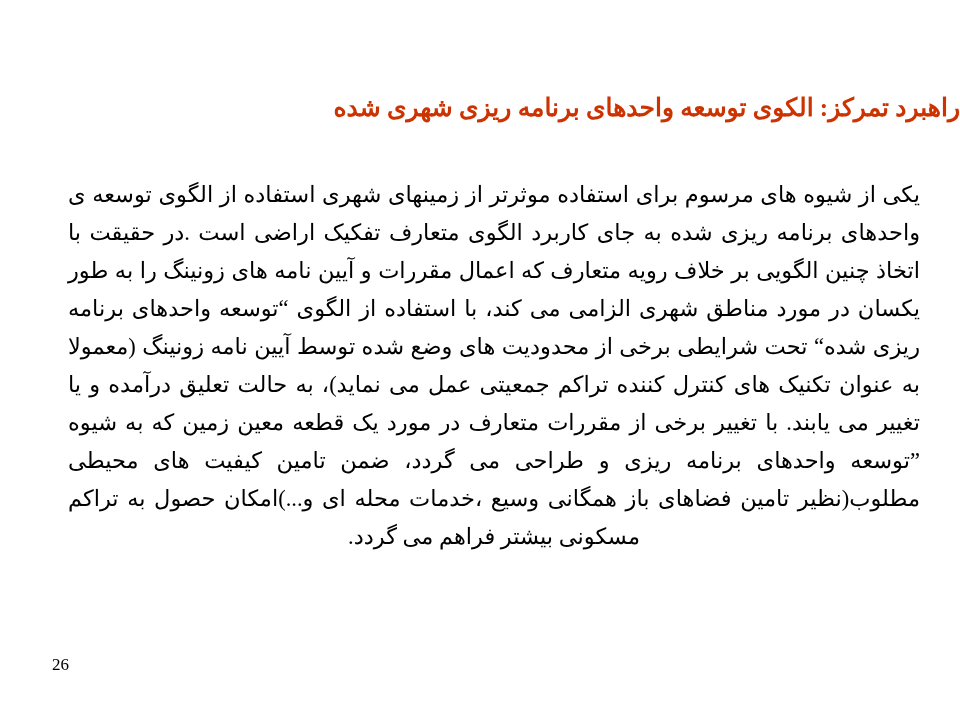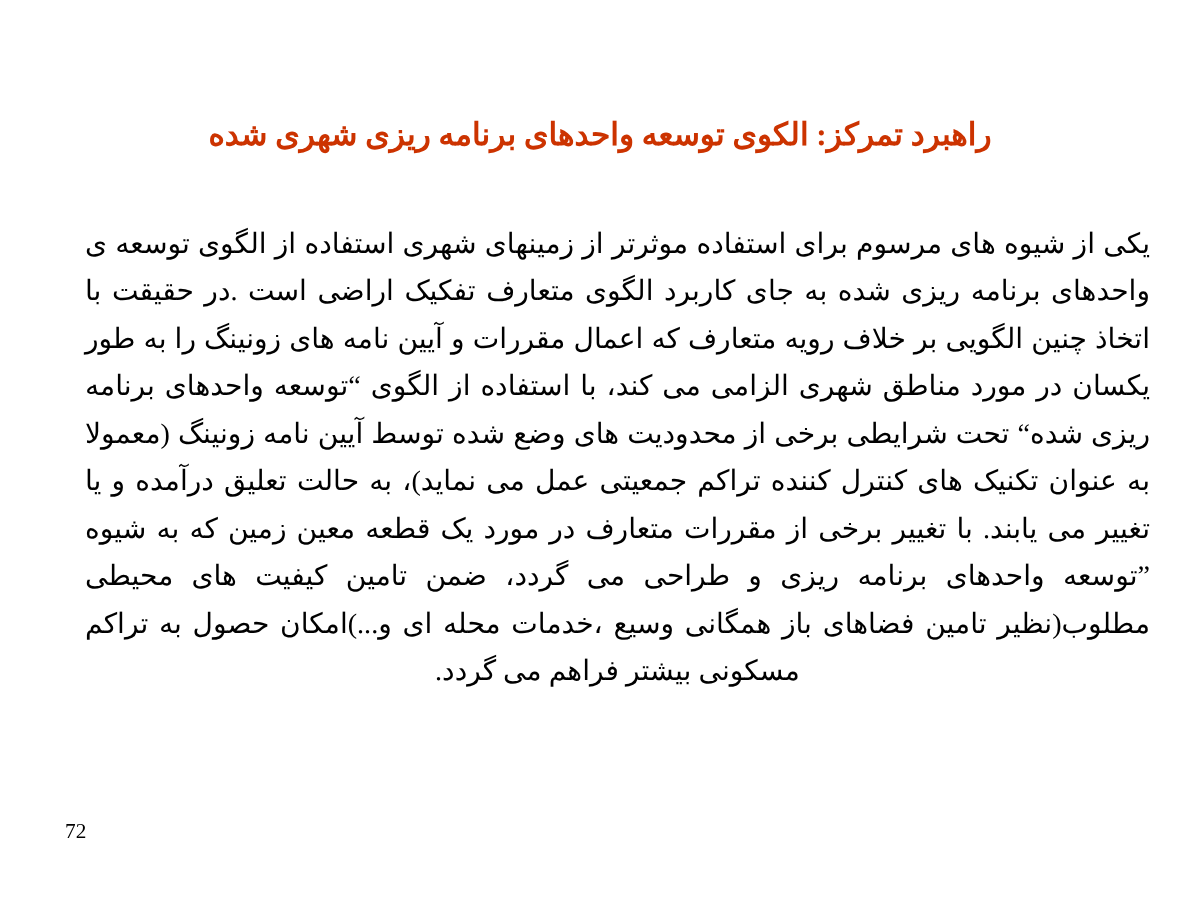--- a/index.html
+++ b/index.html
@@ -17,21 +17,20 @@
     position: relative;
     width: 960px;
     height: 720px;
     box-sizing: border-box;
   }
   .slide-title {
     position: absolute;
     top: 76px;
     left: 0;
     right: 0;
-    text-align: center;
     color: #cc3300;
     font-size: 25px;
     font-weight: bold;
     direction: rtl;
     unicode-bidi: bidi-override;
     font-family: "Liberation Serif", "DejaVu Serif", serif;
     letter-spacing: 0;
   }
   .slide-body {
     position: absolute;
@@ -58,15 +57,15 @@
 </style>
 </head>
 <body>
 
 <div class="slide">
 
   <h1 class="slide-title">راهبرد تمركز: الكوی توسعه واحدهای برنامه ریزی شهری شده</h1>
 
   <div class="slide-body">یكی از شیوه های مرسوم برای استفاده موثرتر از زمینهای شهری استفاده از الگوی توسعه ی واحدهای برنامه ریزی شده به جای كاربرد الگوی متعارف تفكیک اراضی است .در حقیقت با اتخاذ چنین الگویی بر خلاف رویه متعارف كه اعمال مقررات و آیین نامه های زونینگ را به طور یكسان در مورد مناطق شهری الزامی می كند، با استفاده از الگوی “توسعه واحدهای برنامه ریزی شده“ تحت شرایطی برخی از محدودیت های وضع شده توسط آیین نامه زونینگ (معمولا به عنوان تكنیک های كنترل كننده تراكم جمعیتی عمل می نماید)، به حالت تعلیق درآمده و یا تغییر می یابند. با تغییر برخی از مقررات متعارف در مورد یک قطعه معین زمین كه به شیوه ”توسعه واحدهای برنامه ریزی و طراحی می گردد، ضمن تامین كیفیت های محیطی مطلوب(نظیر تامین فضاهای باز همگانی وسیع ،خدمات محله ای و...)امكان حصول به تراكم مسكونی بیشتر فراهم می گردد.</div>
 
-  <div class="slide-number">72</div>
+  <div class="slide-number">26</div>
 
 </div>
 
 </body></html>

